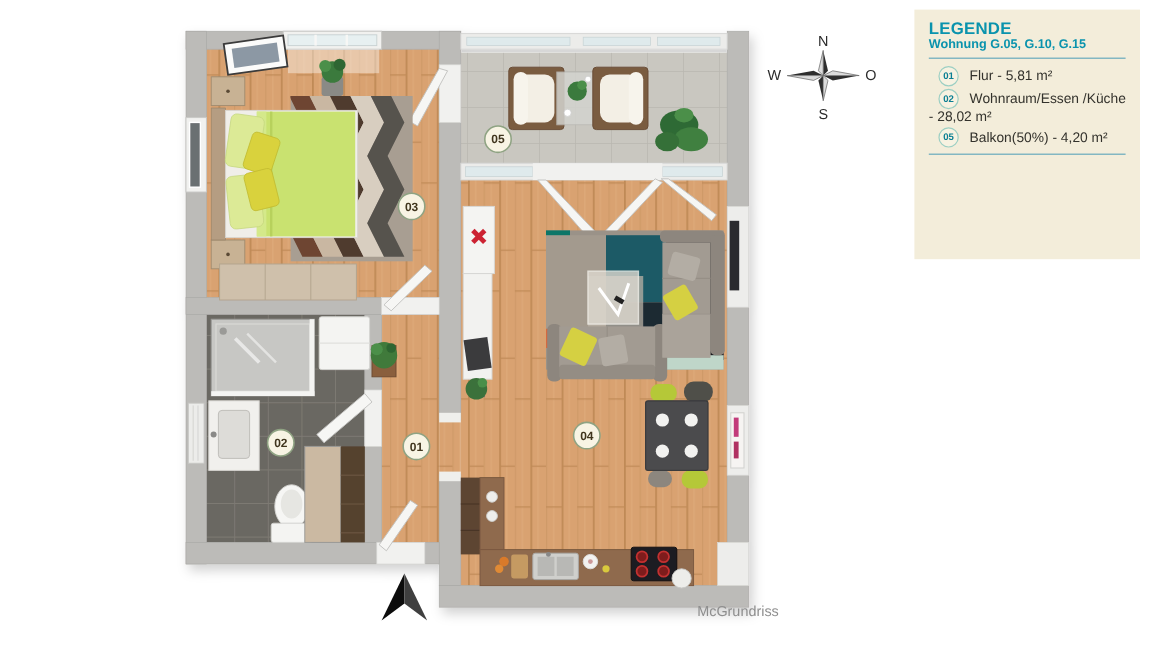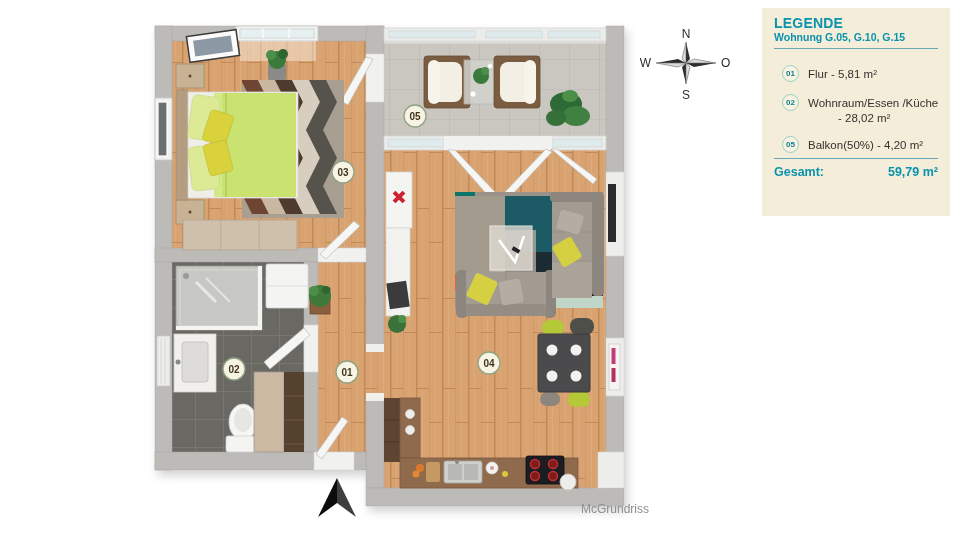--- a/index.html
+++ b/index.html
@@ -7,26 +7,26 @@
           font-family:"Liberation Sans", sans-serif;}
   .plan-svg{position:absolute;left:0;top:0;}
 
   
   .legend{position:absolute;left:762px;top:8px;width:188px;height:208px;background:#f3edda;
           box-sizing:border-box;padding:7px 12px 6px 12px;}
   .legend-title{font-size:14px;font-weight:bold;color:#0a93ad;letter-spacing:.2px;}
   .legend-subtitle{font-size:10.5px;font-weight:bold;color:#0a93ad;margin-top:0;}
   .legend-divider{border-top:1px solid #68aabc;margin:5px 0 6px 0;}
   .legend-items{display:flex;flex-direction:column;gap:2px;}
-  .legend-row{display:flex;align-items:center;margin-top:10px;}
+  .legend-row{display:flex;align-items:center;}
   .badge{width:15px;height:15px;border-radius:50%;border:1.2px solid #9ccfc3;background:#f7f2e1;
          color:#0b7f93;font-size:8px;font-weight:bold;display:flex;align-items:center;
          justify-content:center;margin-left:8px;flex:0 0 auto;}
   .legend-label{font-size:11.5px;color:#33322c;margin-left:9px;white-space:nowrap;}
-  .legend-label2{font-size:11.5px;color:#33322c;margin-left:64px;margin-top:-1px;}
+  .legend-label2{font-size:11.5px;color:#33322c;margin-top:-1px;}
   .legend-total{display:flex;justify-content:space-between;font-size:12.5px;font-weight:bold;
                 color:#0a93ad;margin-top:2px;}
 </style>
 </head>
 <body>
 
 <div class="canvas">
 
   <svg class="plan-svg" width="960" height="540" viewBox="0 0 960 540">
     <defs>
@@ -412,19 +412,15 @@
         <span class="badge">02</span>
         <span class="legend-label">Wohnraum/Essen /Küche</span>
       </div>
       <div class="legend-label2">- 28,02 m²</div>
       <div class="legend-row">
         <span class="badge">05</span>
         <span class="legend-label">Balkon(50%) - 4,20 m²</span>
       </div>
     </div>
     <div class="legend-divider"></div>
-    <div class="legend-total">
-      <span>Gesamt:</span>
-      <span>59,79 m²</span>
-    </div>
   </div>
 
 </div>
 
 </body></html>

